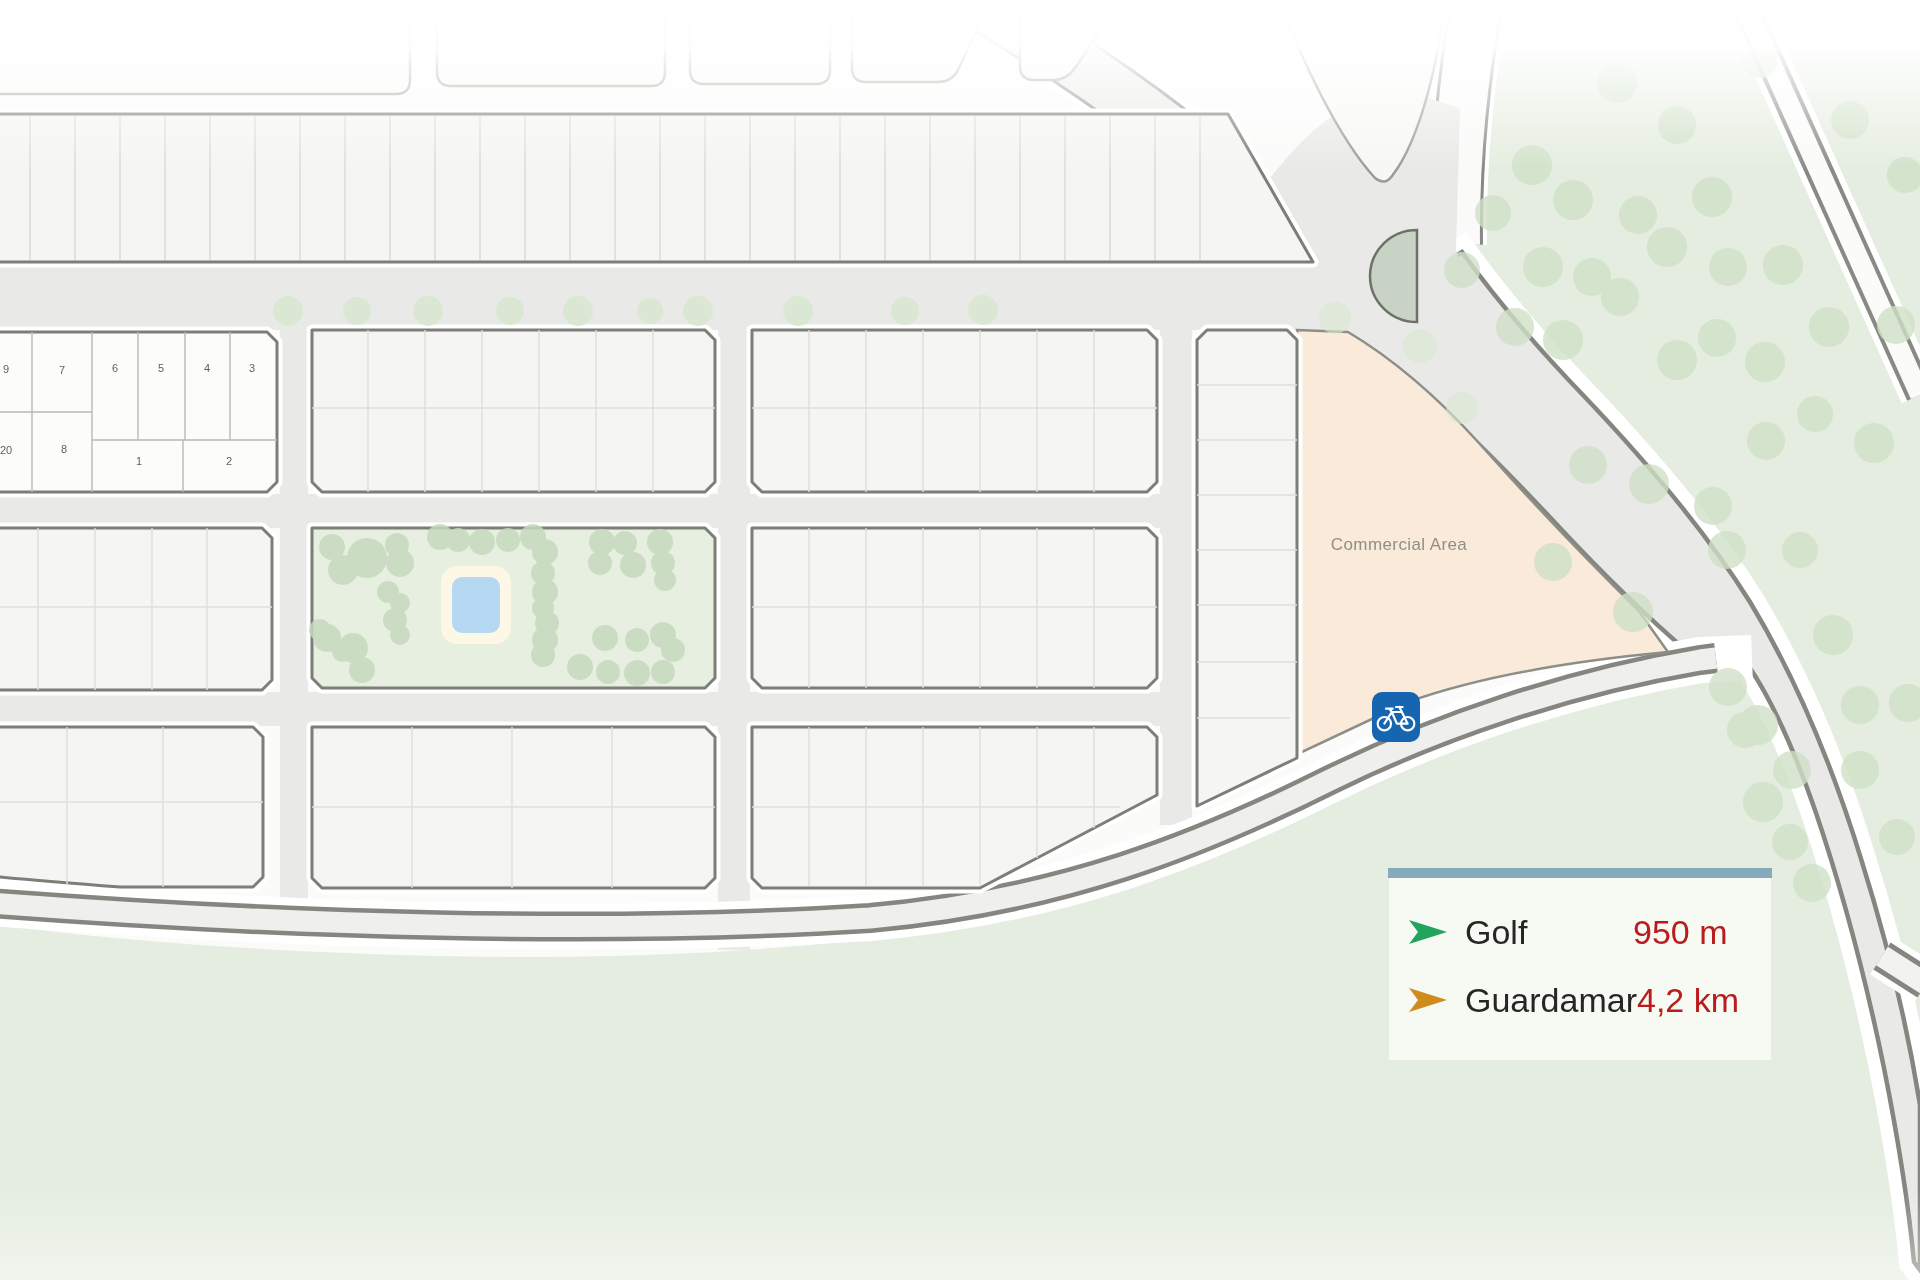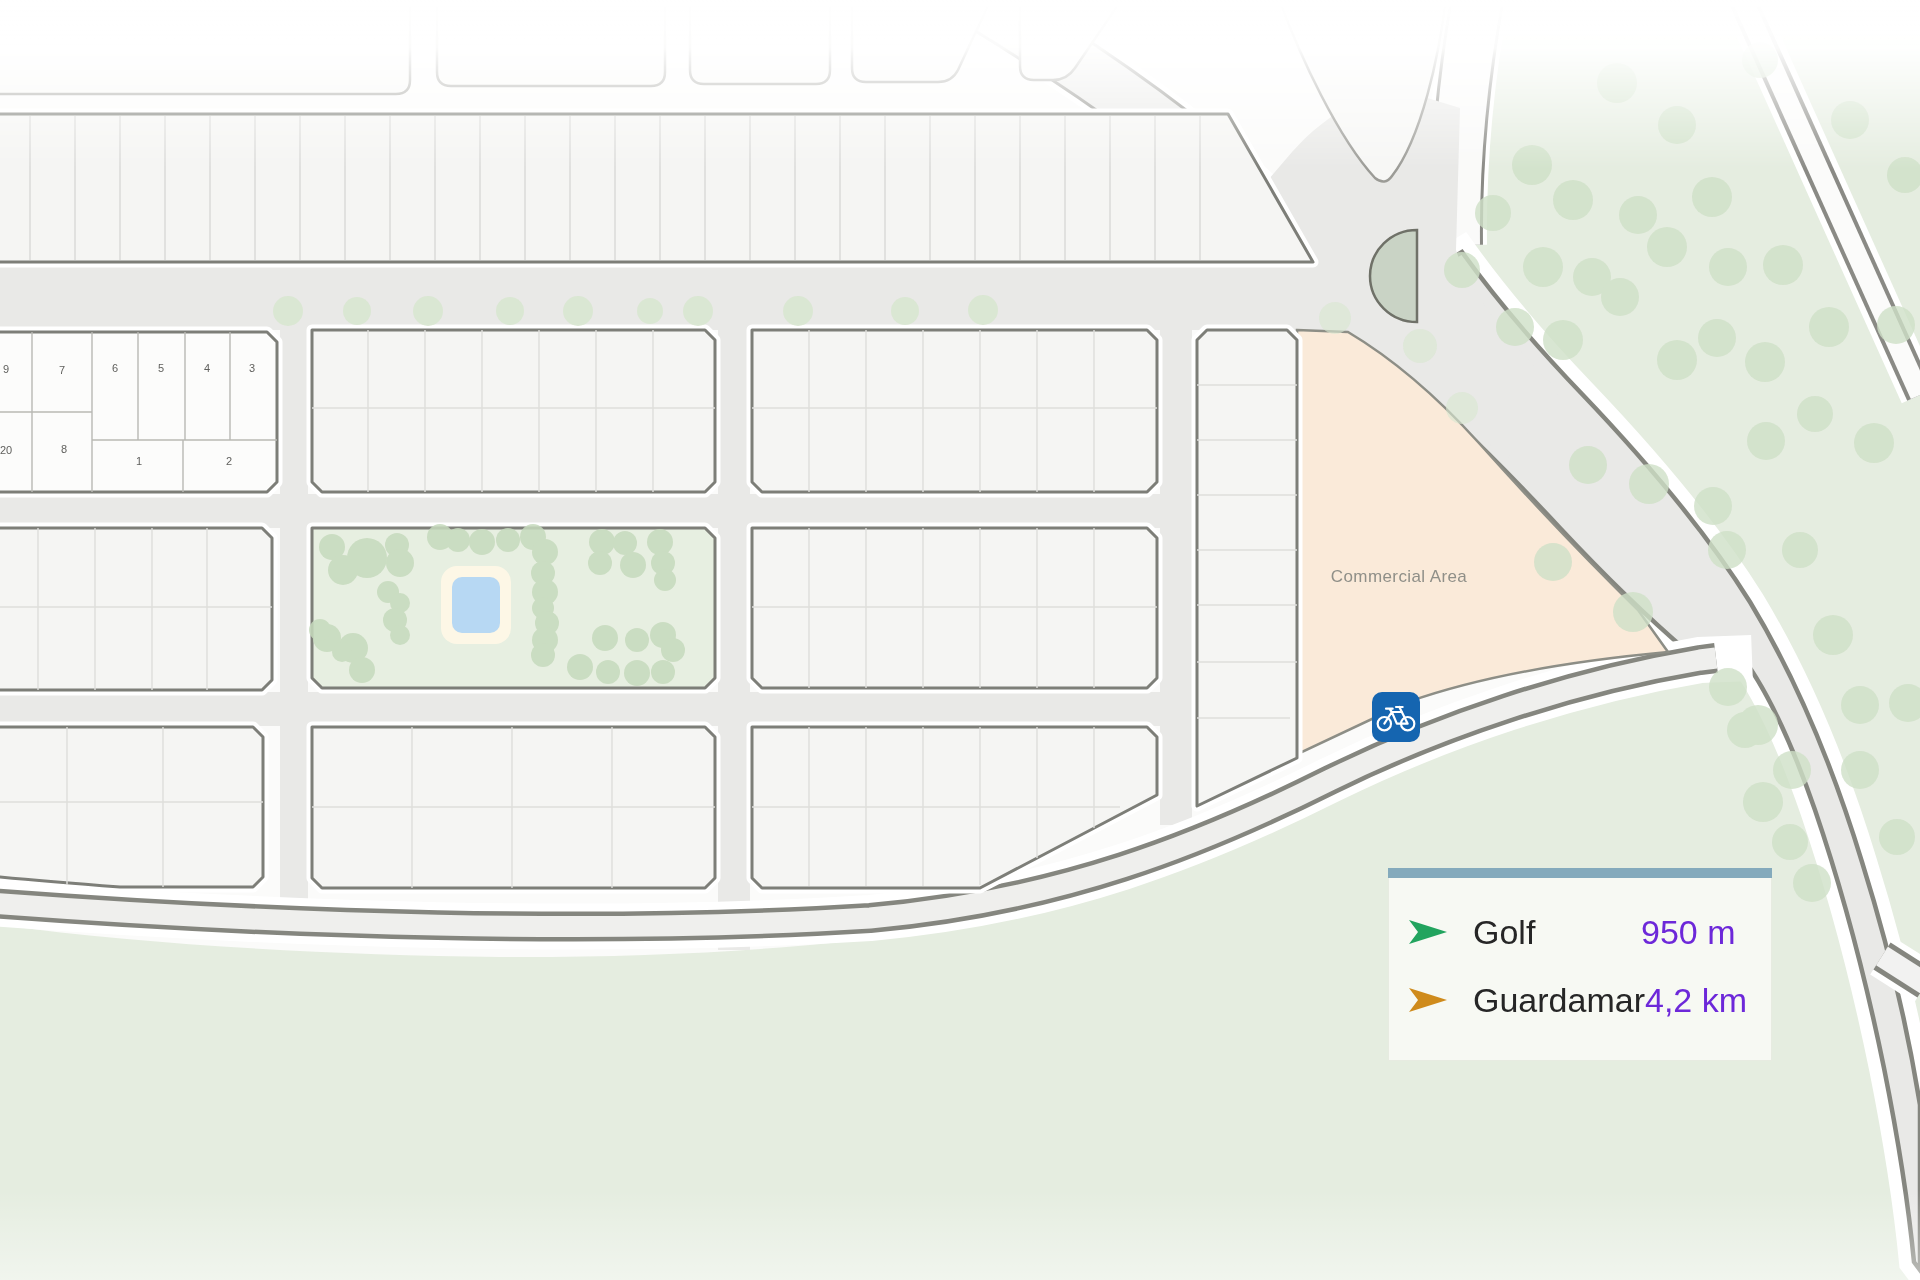--- a/index.html
+++ b/index.html
@@ -1,38 +1,38 @@
 <!DOCTYPE html>
 <html><head>
 <meta charset="utf-8">
 <style>
   html,body{margin:0;padding:0;background:#fff;}
   .stage{position:relative;width:1920px;height:1280px;overflow:hidden;
          font-family:"Liberation Sans",sans-serif;background:#fff;}
   .stage svg.map{position:absolute;left:0;top:0;}
   
   .commercial-label{position:absolute;left:1399px;top:545px;transform:translate(-50%,-50%);
-    font-size:17px;color:#8f8f88;letter-spacing:.4px;white-space:nowrap;margin-top:32px;}
+    font-size:17px;color:#8f8f88;letter-spacing:.4px;white-space:nowrap;}
   .pn{position:absolute;transform:translate(-50%,-50%);font-size:11px;color:#5f5f5c;}
   .pn1{left:139px;top:461px}.pn2{left:229px;top:461px}.pn3{left:252px;top:368px}
   .pn4{left:207px;top:368px}.pn5{left:161px;top:368px}.pn6{left:115px;top:368px}
   .pn7{left:62px;top:370px}.pn8{left:64px;top:449px}.pn9{left:6px;top:369px}
   .pn10{left:6px;top:450px}
   
   .bike-sign{position:absolute;left:1372px;top:692px;width:48px;height:50px;
     background:#1565b0;border-radius:10px;display:flex;align-items:center;justify-content:center;}
   
   .legend{position:absolute;left:1388px;top:868px;width:384px;}
   .legend-bar{height:10px;background:#84aabc;}
   .legend-body{background:#f7f9f3;border:1px solid #e7ebe1;border-top:none;
     padding:20px 20px 26px 20px;}
   .legend-row{display:flex;align-items:center;height:68px;}
   .legend-icon{width:38px;height:30px;flex:0 0 38px;}
-  .legend-label{font-size:34px;color:#262626;margin-left:26px;flex:0 0 168px;}
-  .legend-value{font-size:34px;color:#6d28d9;white-space:nowrap;}
+  .legend-label{font-size:34px;color:#262626;margin-left:18px;flex:0 0 168px;}
+  .legend-value{font-size:34px;color:#b91c1c;white-space:nowrap;}
   
   .fade-top{position:absolute;left:0;top:0;width:100%;height:170px;pointer-events:none;
     background:linear-gradient(to bottom,rgba(255,255,255,1) 0%,rgba(255,255,255,.96) 28%,rgba(255,255,255,0) 100%);}
   .fade-bottom{position:absolute;left:0;bottom:0;width:100%;height:90px;pointer-events:none;
     background:linear-gradient(to top,rgba(255,255,255,.45),rgba(255,255,255,0));}
 </style>
 </head>
 <body>
 
 <div class="stage">

